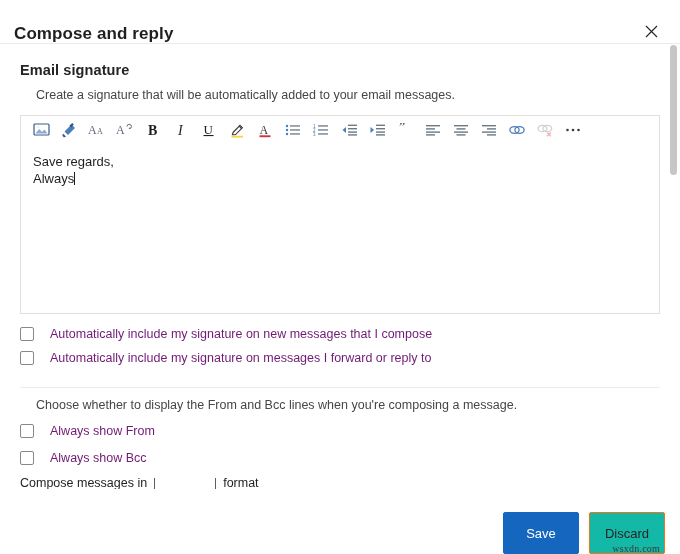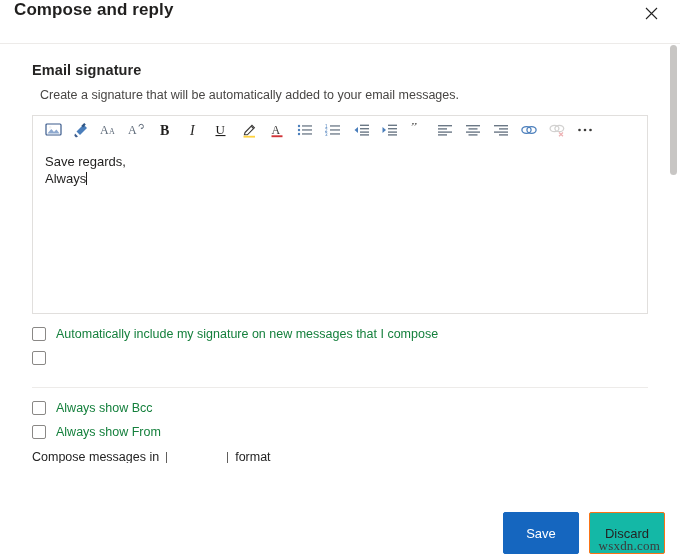--- a/index.html
+++ b/index.html
@@ -13,21 +13,21 @@
     font-family: "Liberation Sans", sans-serif;
     color: #242424;
     overflow: hidden;
     position: relative;
   }
 
   
   .panel-header {
     height: 44px;
     display: flex;
-    align-items: flex-start;
+    align-items: flex-end;
     justify-content: space-between;
     padding: 0 14px 0 14px;
     box-sizing: border-box;
     position: relative;
   }
   .panel-title {
     font-size: 17px;
     font-weight: 600;
     color: #201f1e;
     letter-spacing: 0.1px;
@@ -55,35 +55,35 @@
   }
 
   
   .panel-body {
     position: absolute;
     top: 44px;
     left: 0;
     right: 0;
     bottom: 42px;
     overflow: hidden;
-    padding: 0 32px;
+    padding: 0 20px;
     box-sizing: border-box;
   }
 
   .section-title {
     font-size: 14.5px;
     font-weight: 600;
     color: #252423;
     margin: 18px 0 0 0;
     letter-spacing: 0.1px;
   }
   .section-desc {
     font-size: 12.5px;
     color: #484644;
-    margin: 9px 0 0 8px;
+    margin: 9px 0 0 16px;
     line-height: 1.35;
   }
 
   
   .editor-wrap {
     margin-top: 11px;
     border: 1px solid #e1dfdd;
     background: #ffffff;
     height: 199px;
     box-sizing: border-box;
@@ -142,22 +142,22 @@
     width: 14px;
     height: 14px;
     border: 1px solid #8a8886;
     border-radius: 2px;
     background: #fff;
     flex: 0 0 auto;
     box-sizing: border-box;
   }
   .check-label {
     font-size: 12.5px;
-    color: #15803d;
-    margin-left: 10px;
+    color: #701a75;
+    margin-left: 16px;
     line-height: 1;
   }
 
   .divider {
     height: 1px;
     background: #edebe9;
     margin-top: 22px;
   }
 
   
@@ -240,21 +240,21 @@
   .btn-default {
     background: #14b8a6;
     color: #242424;
     border: 1px solid #f97316;
   }
   .watermark {
     position: absolute;
     right: 20px;
     bottom: 0px;
     font-family: "Liberation Serif", serif;
-    font-size: 13px;
+    font-size: 10px;
     color: #3b3b3b;
     letter-spacing: 0.2px;
     pointer-events: none;
   }
 </style>
 </head>
 <body>
 
 <div class="panel-header">
   <div class="panel-title">Compose and reply</div>
@@ -445,33 +445,35 @@
     <div class="editor-area"><span>Save regards,</span><br><span>Always</span><span class="caret"></span></div>
   </div>
 
   <div class="check-row">
     <span class="cbox"></span>
     <span class="check-label">Automatically include my signature on new messages that I compose</span>
   </div>
 
   <div class="check-row tight">
     <span class="cbox"></span>
+    <span class="check-label">Automatically include my signature on messages I forward or reply to</span>
   </div>
 
   <div class="divider"></div>
 
+  <div class="section-desc">Choose whether to display the From and Bcc lines when you're composing a message.</div>
+
+  <div class="check-row tight">
+    <span class="cbox"></span>
+    <span class="check-label">Always show From</span>
+  </div>
 
   <div class="check-row">
     <span class="cbox"></span>
     <span class="check-label">Always show Bcc</span>
-  </div>
-
-  <div class="check-row tight">
-    <span class="cbox"></span>
-    <span class="check-label">Always show From</span>
   </div>
 
   <div class="clipped-row">
     <span>Compose messages in</span>
     <span class="select-box">
       
       
     </span>
     <span>format</span>
   </div>

